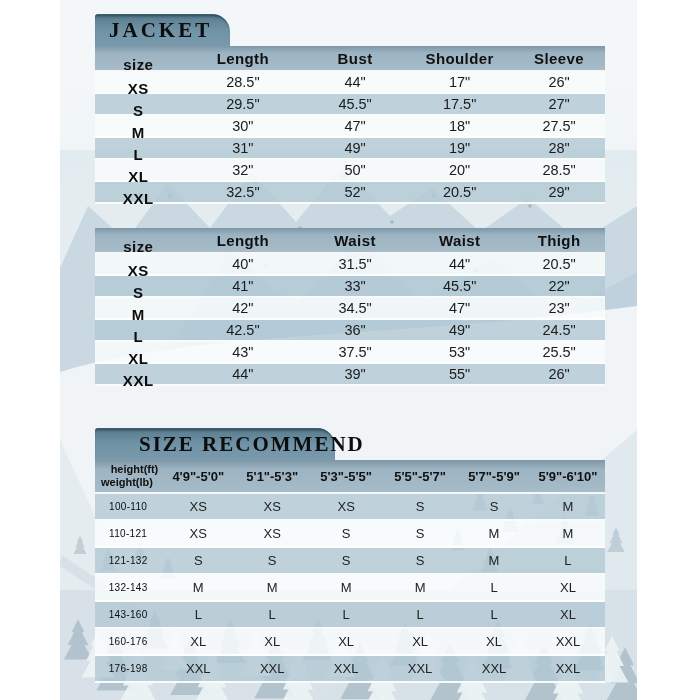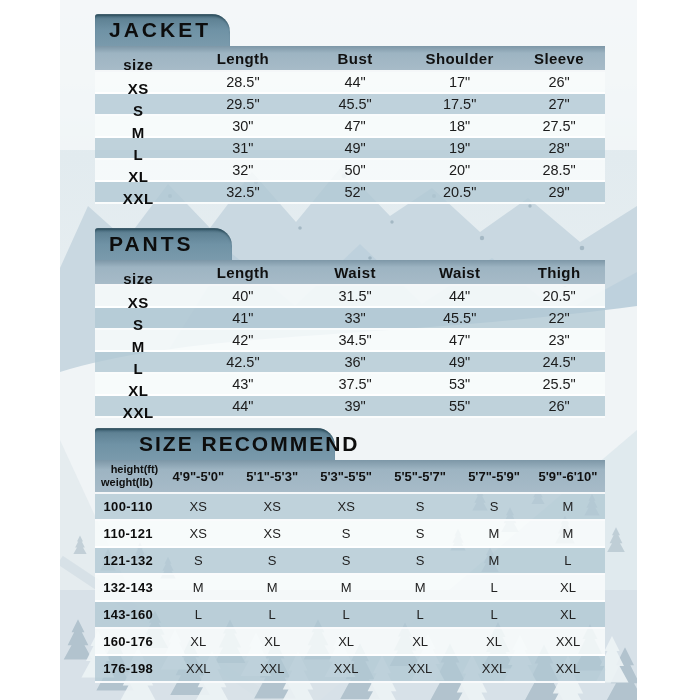--- a/index.html
+++ b/index.html
@@ -12,21 +12,21 @@
   .photo svg{position:absolute;left:0;top:0;width:100%;height:100%;}
   
   .sec{position:absolute;left:95px;width:510px;}
   .sec-jacket{top:14px;}
   .sec-pants{top:228px;}
   .sec-rec{top:428px;}
   .tab{height:32px;display:flex;align-items:center;padding-left:14px;box-sizing:border-box;
        border-radius:3px 18px 0 0;
        background:linear-gradient(180deg,#41647701 0,#45687a 2%,#5f8294 16%,#6f92a5 50%,#7a9aac 100%);
        box-shadow:inset 0 3px 2px -1px rgba(26,56,70,.55);}
-  .tab span{font-size:21px;font-weight:700;letter-spacing:3px;color:#0d0d0d;white-space:nowrap;}
+  .tab span{font-size:21px;font-weight:700;letter-spacing:3px;color:#0d0d0d;white-space:nowrap;font-family:Liberation Serif, serif;}
   .tab-jacket{width:135px;}
   .tab-pants{width:137px;}
   .tab-rec{width:240px;padding-left:44px;}
   .tab-rec span{letter-spacing:2px;}
   
   .thead{display:flex;align-items:center;height:26px;box-sizing:border-box;
          background:linear-gradient(180deg,#7d97a7 0,#9db4c2 30%,#a7bbc8 100%);
          border-bottom:2px solid rgba(255,255,255,.92);}
   .tr{display:flex;align-items:center;height:22px;box-sizing:border-box;
       border-bottom:2px solid rgba(255,255,255,.92);}
@@ -39,21 +39,21 @@
   
   .rhead{height:34px;}
   .rcorner{width:13%;display:flex;flex-direction:column;justify-content:center;
            font-weight:700;font-size:11px;line-height:1.18;color:#0f0f0f;box-sizing:border-box;}
   .rcorner i{font-style:normal;display:block;}
   .rcorner .t{text-align:right;padding-right:3px;}
   .rcorner .b2{text-align:left;padding-left:6px;}
   .rc{width:14.5%;text-align:center;}
   .rhd{font-weight:700;font-size:13px;color:#101010;}
   .rtr{height:27px;}
-  .rwt{width:13%;text-align:center;font-weight:700;font-size:13px;color:#0c0c0c;letter-spacing:.3px;}
+  .rwt{width:13%;text-align:center;font-weight:400;font-size:10px;color:#0c0c0c;letter-spacing:.3px;}
   .rval{font-size:13px;color:#222222;}
 </style>
 </head>
 <body>
 
 <div class="page">
 
   <div class="photo">
     <svg viewBox="0 0 577 700" preserveAspectRatio="none" xmlns="http://www.w3.org/2000/svg" xmlns:xlink="http://www.w3.org/1999/xlink">
       <defs>
@@ -180,23 +180,20 @@
     <div class="tr b">
       <span class="c c0 sz">XXL</span>
       <span class="c c1">32.5"</span>
       <span class="c c2">52"</span>
       <span class="c c3">20.5"</span>
       <span class="c c4">29"</span>
     </div>
   </section>
 
   <section class="sec sec-pants">
-    <div class="tab tab-pants">
-      <span>PANTS</span>
-    </div>
     <div class="thead">
       <span class="c c0 hd">size</span>
       <span class="c c1 hd">Length</span>
       <span class="c c2 hd">Waist</span>
       <span class="c c3 hd">Waist</span>
       <span class="c c4 hd">Thigh</span>
     </div>
     <div class="tr w">
       <span class="c c0 sz">XS</span>
       <span class="c c1">40"</span>

